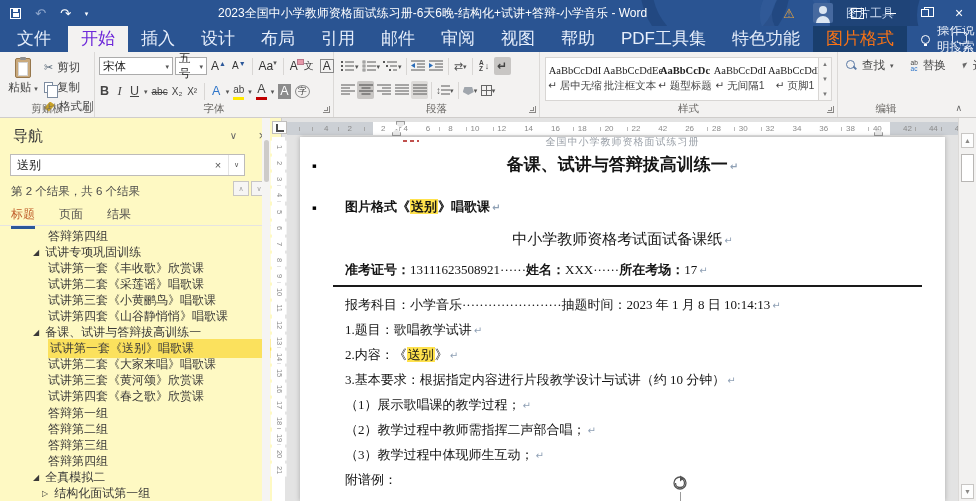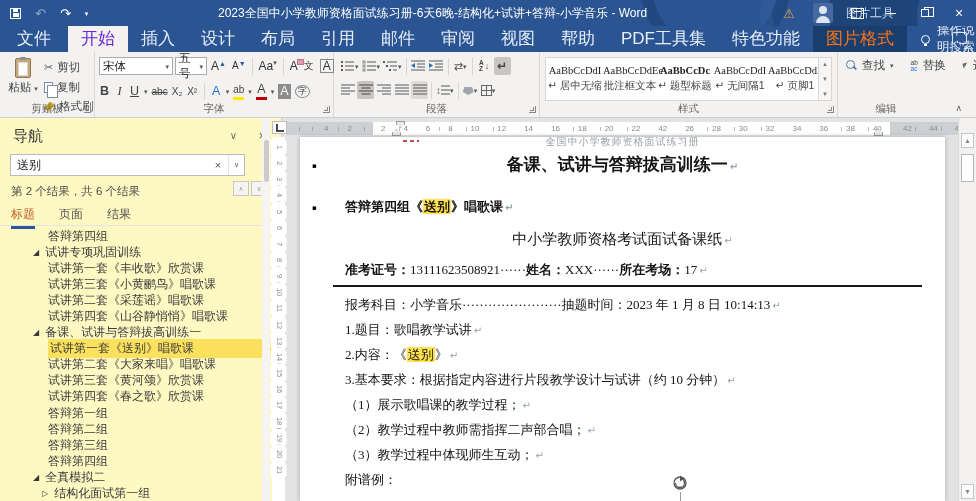--- a/index.html
+++ b/index.html
@@ -581,24 +581,24 @@
           <span class="nlabel">答辩第四组</span>
         </div>
         <div class="nav-item ind1">
           <span class="tri">◢</span>
           <span class="nlabel">试讲专项巩固训练</span>
         </div>
         <div class="nav-item ind2">
           <span class="nlabel">试讲第一套《丰收歌》欣赏课</span>
         </div>
         <div class="nav-item ind2">
+          <span class="nlabel">试讲第二套《采莲谣》唱歌课</span>
+        </div>
+        <div class="nav-item ind2">
           <span class="nlabel">试讲第三套《小黄鹂鸟》唱歌课</span>
-        </div>
-        <div class="nav-item ind2">
-          <span class="nlabel">试讲第二套《采莲谣》唱歌课</span>
         </div>
         <div class="nav-item ind2">
           <span class="nlabel">试讲第四套《山谷静悄悄》唱歌课</span>
         </div>
         <div class="nav-item ind1">
           <span class="tri">◢</span>
           <span class="nlabel">备课、试讲与答辩拔高训练一</span>
         </div>
         <div class="nav-item ind2 sel">
           <span class="nlabel">试讲第一套《送别》唱歌课</span>
@@ -701,21 +701,21 @@
       </div>
 
     <div class="page">
       <div class="page-inner">
         <div class="clipped-line">
           <span class="cliptext">全国中小学教师资格面试练习册</span>
           <span class="redmarks"></span>
         </div>
         <div id="doc-content">
             <div class="doc-line h1"><span class="dbullet">▪</span><span class="">备课、试讲与答辩拔高训练一</span><span class="pmark">↵</span></div>
-            <div class="doc-line bl"><span class="dbullet">▪</span><span class="">答辩第四组《</span><span class="hl ">送别</span><span class="">》唱歌课</span><span class="pmark">↵</span></div>
+            <div class="doc-line bl"><span class="dbullet">▪</span><span class="">图片格式《</span><span class="hl ">送别</span><span class="">》唱歌课</span><span class="pmark">↵</span></div>
             <div class="doc-line sub"><span class="">中小学教师资格考试面试备课纸</span><span class="pmark">↵</span></div>
             <div class="doc-line info"><span class="bseg">准考证号：</span><span class="">13111623508921</span><span class="">······</span><span class="bseg">姓名：</span><span class="">XXX</span><span class="">······</span><span class="bseg">所在考场：</span><span class="">17</span><span class="pmark">↵</span></div>
             <div class="doc-line mb11"><span class="">报考科目：小学音乐</span><span class="">·······················</span><span class="">抽题时间：2023 年 1 月 8 日 10:14:13</span><span class="pmark">↵</span></div>
             <div class="doc-line"><span class="">1.题目：歌唱教学试讲</span><span class="pmark">↵</span></div>
             <div class="doc-line"><span class="">2.内容：《</span><span class="hl ">送别</span><span class="">》</span><span class="pmark">↵</span></div>
             <div class="doc-line"><span class="">3.基本要求：根据指定内容进行片段教学设计与试讲（约 10 分钟）</span><span class="pmark">↵</span></div>
             <div class="doc-line"><span class="">（1）展示歌唱课的教学过程；</span><span class="pmark">↵</span></div>
             <div class="doc-line"><span class="">（2）教学过程中教师需指挥二声部合唱；</span><span class="pmark">↵</span></div>
             <div class="doc-line"><span class="">（3）教学过程中体现师生互动；</span><span class="pmark">↵</span></div>
             <div class="doc-line"><span class="">附谱例：</span></div>

